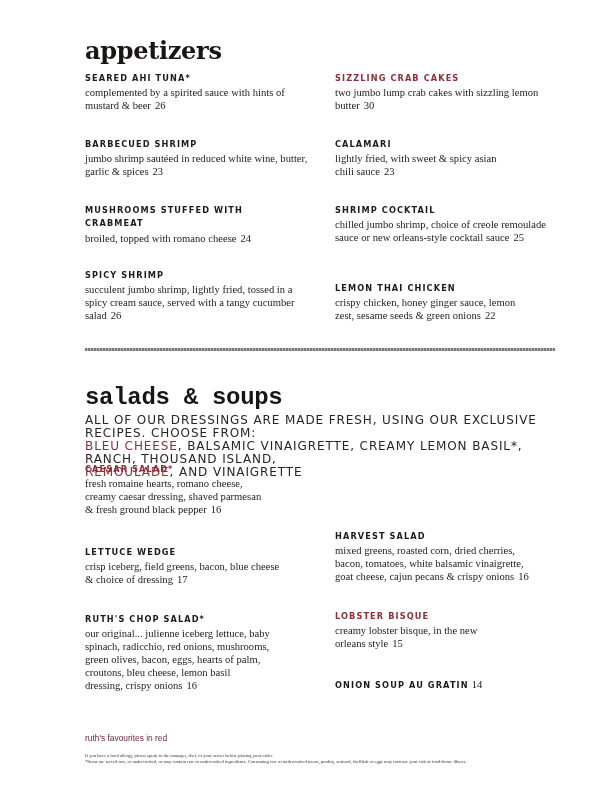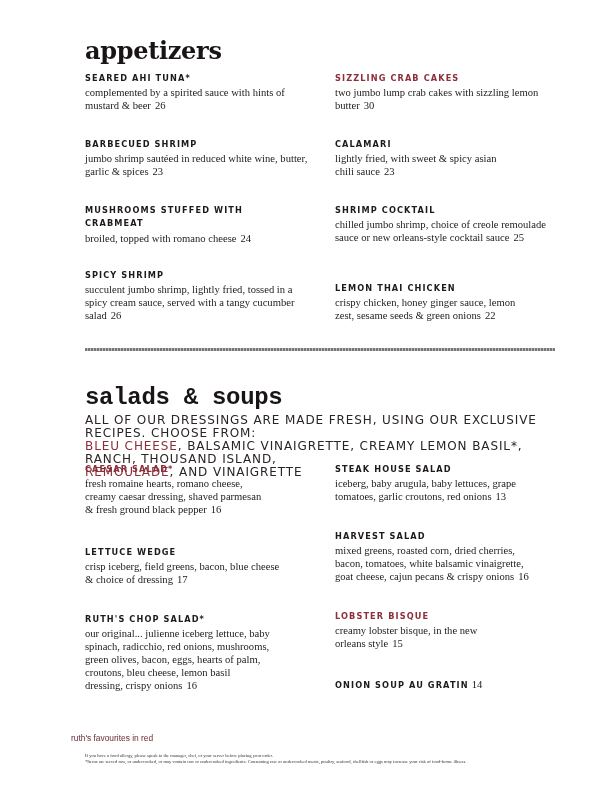--- a/index.html
+++ b/index.html
@@ -65,21 +65,21 @@
       font-size: 12px;
       letter-spacing: 0.9px;
       line-height: 13px;
       text-transform: uppercase;
       color: #2a2424;
     }
     .dressings .red { color: #8b2f3a; }
 
     .favourites {
       position: absolute;
-      left: 71px;
+      left: 85px;
       top: 733px;
       font-family: "Liberation Sans", "DejaVu Sans", sans-serif;
       font-size: 8.4px;
       color: #6b2a34;
     }
 
     .disclaimer {
       position: absolute;
       left: 85px;
       top: 753px;
@@ -145,24 +145,20 @@
     <span>ALL OF OUR DRESSINGS ARE MADE FRESH, USING OUR EXCLUSIVE RECIPES. CHOOSE FROM:</span><br>
     <span class="red">BLEU CHEESE</span><span>, BALSAMIC VINAIGRETTE, CREAMY LEMON BASIL*, RANCH, THOUSAND ISLAND,</span><br>
     <span class="red">REMOULADE</span><span>, AND VINAIGRETTE</span>
   </div>
 
   <div class="item" style="left:85px; top:463px;">
     <div class="item-name red">CAESAR SALAD*</div>
     <div class="item-desc" style="width:180px;"><span>fresh romaine hearts, romano cheese, creamy caesar dressing, shaved parmesan &amp; fresh ground black pepper</span><span class="item-price">16</span></div>
   </div>
 
-  <div class="item" style="left:335px; top:463px;">
-    <div class="item-name">STEAK HOUSE SALAD</div>
-    <div class="item-desc" style="width:195px;"><span>iceberg, baby arugula, baby lettuces, grape tomatoes, garlic croutons, red onions</span><span class="item-price">13</span></div>
-  </div>
 
   <div class="item" style="left:85px; top:546px;">
     <div class="item-name">LETTUCE WEDGE</div>
     <div class="item-desc" style="width:200px;"><span>crisp iceberg, field greens, bacon, blue cheese &amp; choice of dressing</span><span class="item-price">17</span></div>
   </div>
 
   <div class="item" style="left:335px; top:530px;">
     <div class="item-name">HARVEST SALAD</div>
     <div class="item-desc" style="width:200px;"><span>mixed greens, roasted corn, dried cherries, bacon, tomatoes, white balsamic vinaigrette, goat cheese, cajun pecans &amp; crispy onions</span><span class="item-price">16</span></div>
   </div>

